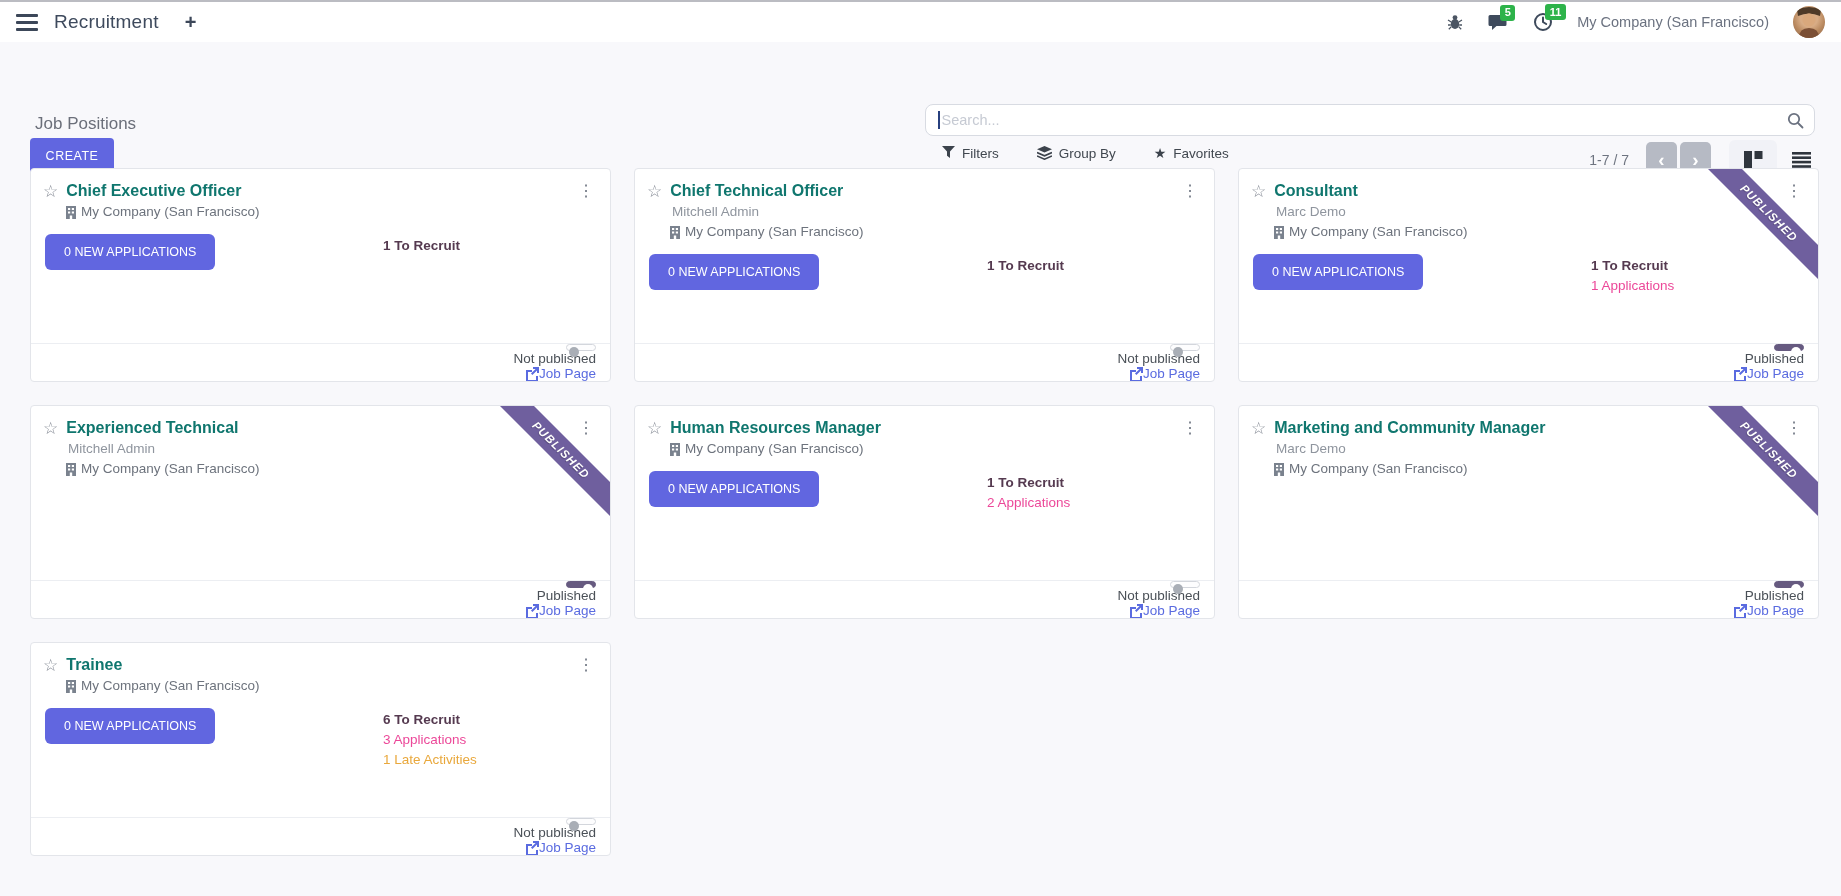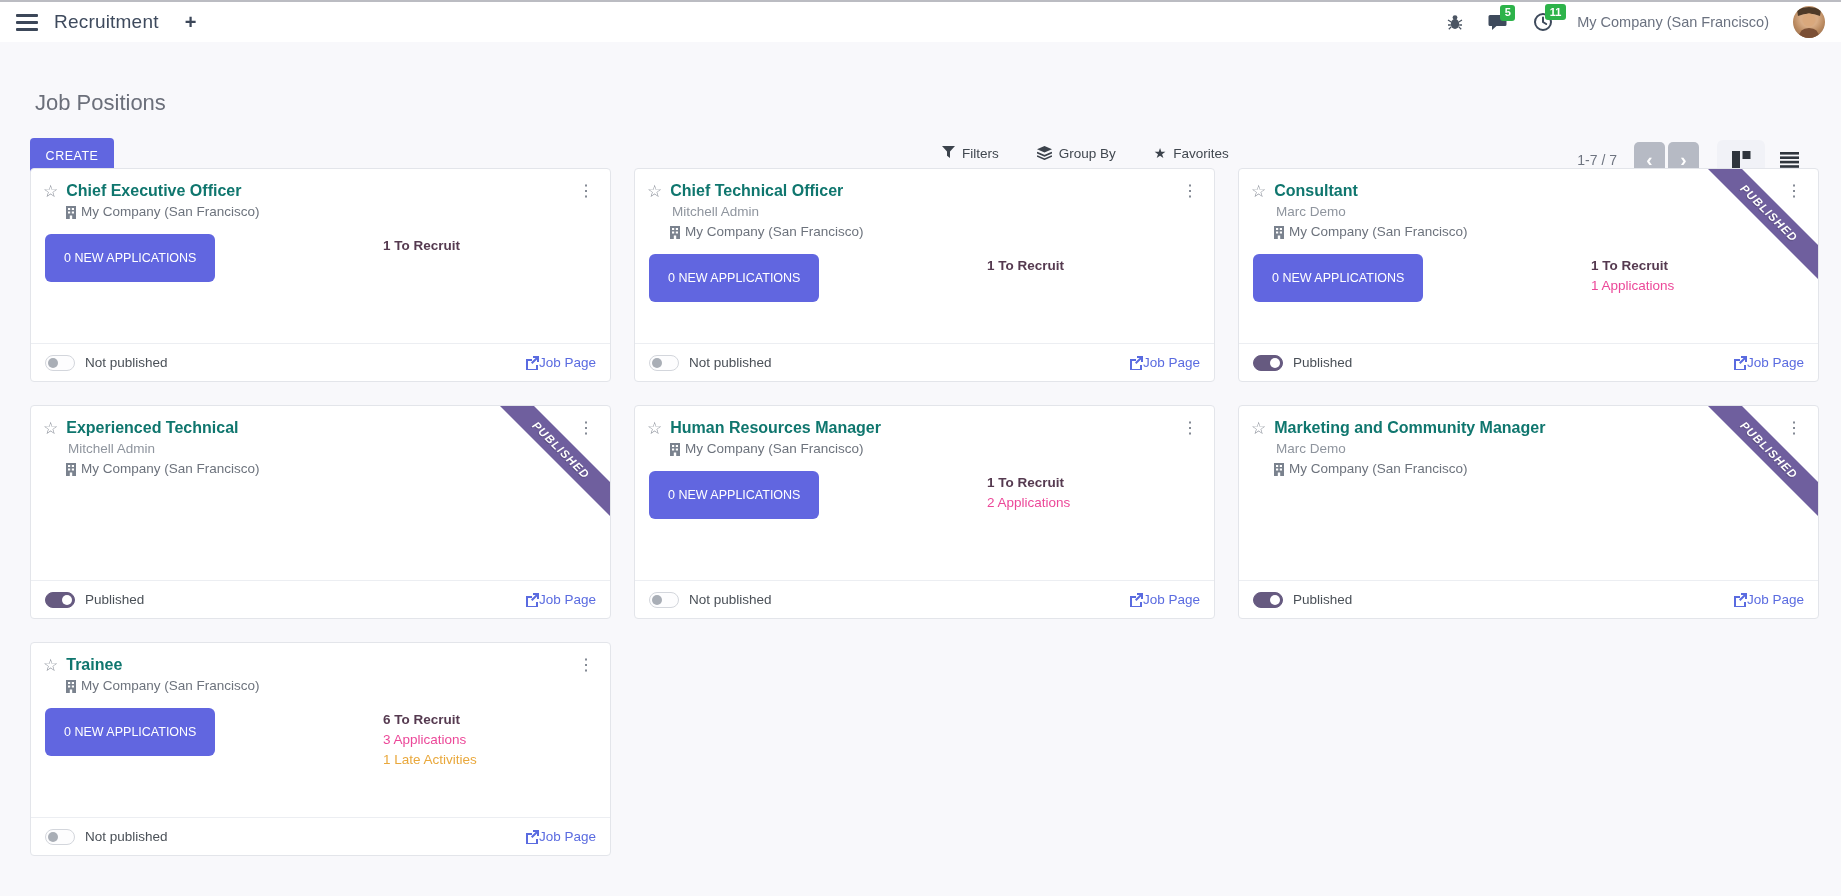--- a/index.html
+++ b/index.html
@@ -17,35 +17,35 @@
   .nav-ico { position:relative; cursor:pointer; display:flex; align-items:center; }
   .badge { position:absolute; top:-8px; left:12px; background:var(--badge-green,#2db34a); color:#fff;
            font-size:11px; font-weight:bold; padding:1.5px 4.5px; border-radius:3px; line-height:1.2; }
   .company-menu { font-size:14.5px; color:#6b7280; cursor:pointer; }
   .avatar { width:32px; height:32px; border-radius:50%; overflow:hidden; cursor:pointer;
             background:radial-gradient(circle at 50% 38%, #d8ac85 0 34%, #b9895f 60%, #8a6248 100%); position:relative; }
   .avatar svg { position:absolute; left:0; top:0; }
 
   
   .control-panel { position:relative; height:126px; }
-  .page-title { position:absolute; left:35px; top:48px; font-size:22px; color:#6b6f7a; }
+  .page-title { position:absolute; left:35px; top:72px; font-size:17px; color:#6b6f7a; }
   .create-btn { position:absolute; left:30px; top:96px; width:84px; height:36px;
                 background:var(--accent,#6166e0); color:#fff; border:none; border-radius:4px;
                 font-family:inherit; font-size:12.5px; letter-spacing:.5px; cursor:pointer; }
   .search-box { position:absolute; left:925px; top:62px; width:890px; height:32px;
                 background:#fff; border:1px solid #d8dbe2; border-radius:8px;
                 display:flex; align-items:center; padding:0 10px 0 12px; }
   .caret { width:1.5px; height:18px; background:#27407e; margin-right:2px; }
   .search-input { flex:1; border:none; outline:none; font-family:inherit; font-size:14.5px;
                   color:#3e4a5d; background:transparent; }
   .search-input::placeholder { color:#c6cad3; }
   .filter-bar { position:absolute; left:942px; top:104px; display:flex; align-items:center; gap:38px; }
   .filter-item { display:flex; align-items:flex-start; gap:7px; font-size:13.5px; color:#40474f; cursor:pointer; }
   .star-filled { font-size:14px; color:#3c434c; line-height:1; }
-  .pager-group { position:absolute; right:28px; top:98px; display:flex; align-items:center; }
+  .pager-group { position:absolute; right:16px; top:98px; display:flex; align-items:center; }
   .pager-text { font-size:14px; color:#6e7480; margin-right:14px; }
   .pager-btn { width:31px; height:37px; background:#b6bac4; border:none; border-radius:5px;
                color:#fff; font-size:19px; font-weight:bold; cursor:pointer; margin-left:3px;
                display:flex; align-items:center; justify-content:center; font-family:inherit; }
   .view-btn { width:48px; height:40px; border:none; background:transparent; border-radius:6px;
               display:flex; align-items:center; justify-content:center; cursor:pointer; }
   .view-btn.active { background:#f1f2f7; }
   .view-btn.kanban { margin-left:18px; }
 
   
@@ -54,27 +54,27 @@
           height:214px; display:flex; flex-direction:column; overflow:hidden; }
   .card-head { display:flex; align-items:center; padding:13px 14px 2px 12px; }
   .star { font-size:17px; color:#8a8f99; margin-right:8px; cursor:pointer; line-height:1; }
   .card-title { font-size:16px; font-weight:bold; color:#0f766e; cursor:pointer; }
   .kebab { margin-left:auto; font-size:16px; color:#6d7480; cursor:pointer; line-height:1; padding:0 2px; z-index:3; }
   .sub { padding-left:37px; font-size:13.5px; line-height:20px; }
   .manager { color:#8f959e; }
   .company-line { color:#6d737d; display:flex; align-items:center; gap:5px; padding-left:35px; }
   .card-body { display:flex; align-items:flex-start; padding:12px 14px 0 14px; }
   .btn-apps { background:var(--accent,#6166e0); color:#fff; border:none; border-radius:6px;
-              height:48px; padding:0 19px; font-family:inherit; font-size:12.5px; cursor:pointer; }
+              height:36px; padding:0 19px; font-family:inherit; font-size:12.5px; cursor:pointer; }
   .stats { position:absolute; left:352px; margin-top:2px; font-size:13.5px; line-height:20px; }
   .to-recruit { font-weight:bold; color:var(--plum,#553a50); cursor:pointer; }
   .apps-line { color:#ec4899; cursor:pointer; }
   .activity-line { color:var(--amber,#e9a83c); cursor:pointer; }
   .card-footer { margin-top:auto; border-top:1px solid #eceef2; height:38px;
-                 display:flex; align-items:center; padding:0 14px; }
+                 display:flex; align-items:flex-end; padding:0 14px;flex-direction:column; }
   .toggle { width:30px; height:16px; border-radius:9px; background:#fdfdfe; border:1px solid #d3d6dc;
             position:relative; cursor:pointer; display:inline-block; }
   .toggle .knob { position:absolute; left:2px; top:2px; width:10px; height:10px; border-radius:50%; background:#a9aeb6; }
   .toggle.on { background:var(--toggle-on,#665a80); border-color:var(--toggle-on,#665a80); }
   .toggle.on .knob { left:auto; right:2px; background:#fff; }
   .publish-label { font-size:13.5px; color:#4a5057; margin-left:10px; }
   .job-page { margin-left:auto; display:flex; align-items:center; font-size:13.5px;
               color:var(--link,#5a6be0); cursor:pointer; text-decoration:none; }
   .ribbon-wrap { position:absolute; top:0; right:0; width:120px; height:120px; overflow:hidden; z-index:2; pointer-events:none; }
   .ribbon { position:absolute; top:32px; right:-46px; width:190px; transform:rotate(45deg);
@@ -123,20 +123,28 @@
         <path d="M6 32 Q6 22 16 22 Q26 22 26 32 Z" fill="#7b4f35"></path>
       </svg>
     </div>
   </div>
 </div>
 
 <div class="control-panel">
   <div class="page-title">Job Positions</div>
   <button class="create-btn">CREATE</button>
 
+  <div class="search-box">
+    <span class="caret"></span>
+    <input class="search-input" placeholder="Search..." style="">
+    <svg width="17" height="17" viewBox="0 0 17 17">
+      <circle cx="7" cy="7" r="5.2" fill="none" stroke="#6b7280" stroke-width="1.8"></circle>
+      <path d="M11 11 L15.5 15.5" stroke="#6b7280" stroke-width="1.8" stroke-linecap="round"></path>
+    </svg>
+  </div>
 
   <div class="filter-bar">
     <div class="filter-item">
       <svg width="13" height="12" viewBox="0 0 13 12">
         <path d="M0 0 H13 L8 5.6 V12 L5 9.8 V5.6 Z" fill="#3c434c"></path>
       </svg>
       <span>Filters</span>
     </div>
     <div class="filter-item">
       <svg width="15" height="14" viewBox="0 0 15 14">

